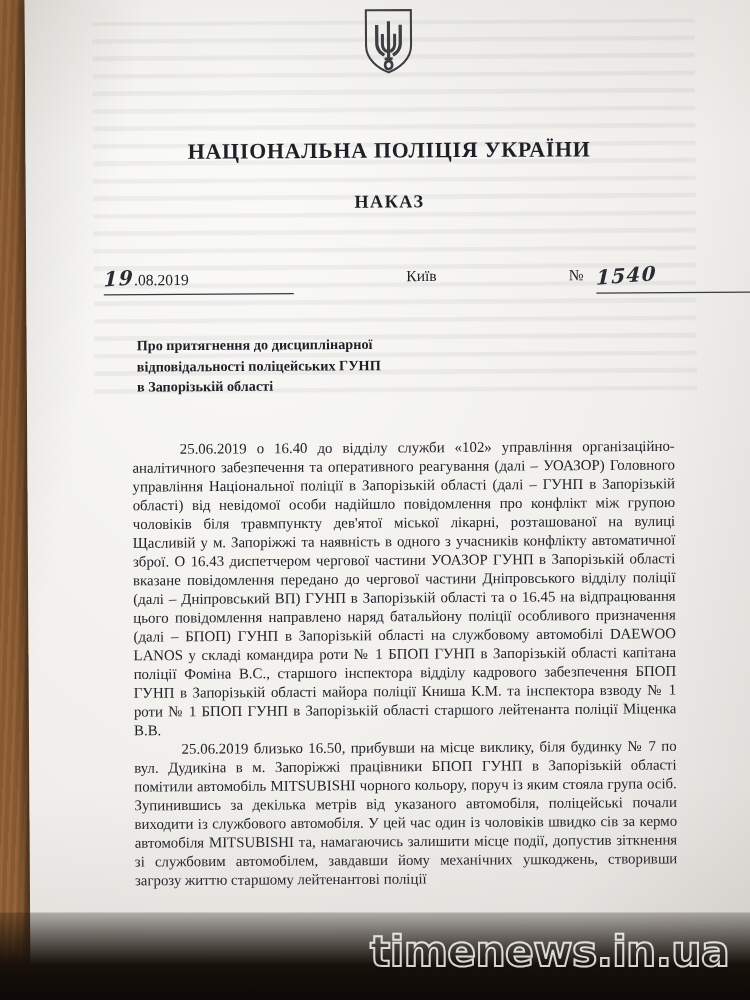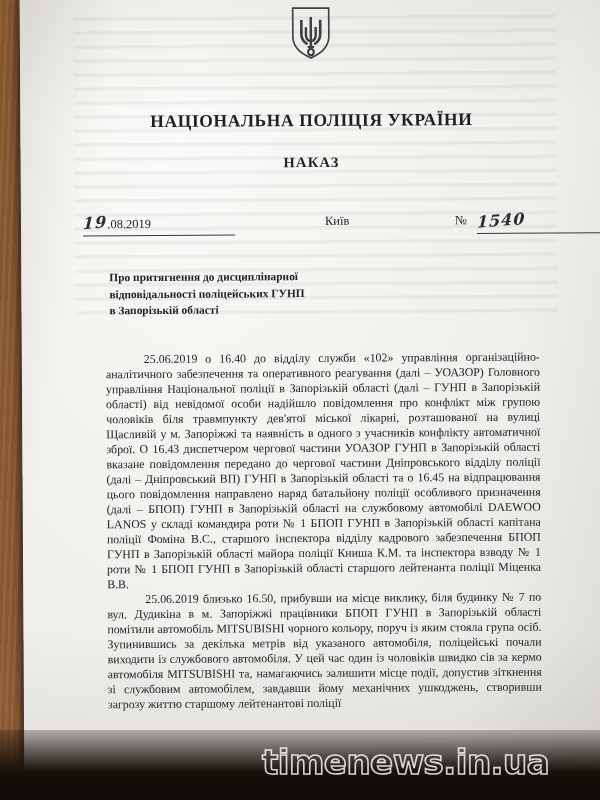--- a/index.html
+++ b/index.html
@@ -199,21 +199,21 @@
     margin: 0;
     text-align: justify;
     text-indent: 38px;
     hyphens: none;
   }
   .body p + p { margin-top: 0px; }
 
   
   #watermark {
     position: absolute;
-    left: 262px;
+    left: 296px;
     top: 742px;
     font-family: "DejaVu Sans", sans-serif;
     font-size: 34px;
     font-weight: bold;
     letter-spacing: -0.5px;
     color: rgba(255,255,255,0.0);
     -webkit-text-stroke: 1.6px rgba(255,255,255,0.82);
     text-shadow: 0 1px 1px rgba(0,0,0,0.10);
     white-space: nowrap;
     pointer-events: none;

